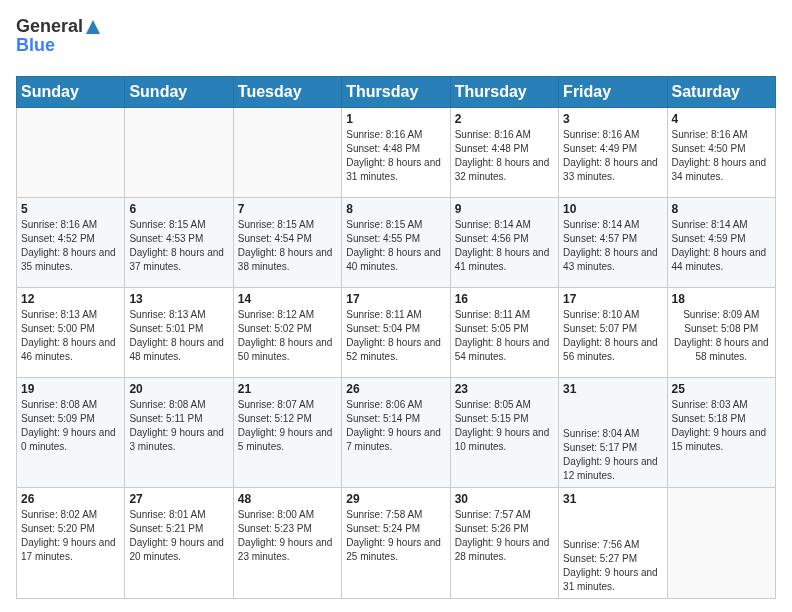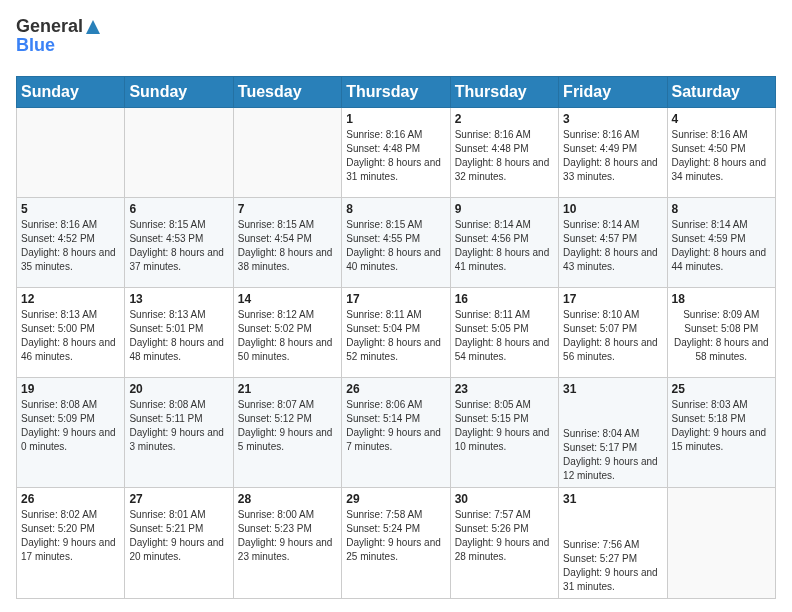--- a/index.html
+++ b/index.html
@@ -272,21 +272,21 @@
 Sunset: 5:20 PM
 Daylight: 9 hours and 17 minutes.</div>
         </td>
         <td>
           <div class="day-number">27</div>
           <div class="day-info" style="white-space: pre-line;">Sunrise: 8:01 AM
 Sunset: 5:21 PM
 Daylight: 9 hours and 20 minutes.</div>
         </td>
         <td>
-          <div class="day-number">28</div>
+          <div class="day-number">48</div>
           <div class="day-info" style="white-space: pre-line;">Sunrise: 8:00 AM
 Sunset: 5:23 PM
 Daylight: 9 hours and 23 minutes.</div>
         </td>
         <td>
           <div class="day-number">29</div>
           <div class="day-info" style="white-space: pre-line;">Sunrise: 7:58 AM
 Sunset: 5:24 PM
 Daylight: 9 hours and 25 minutes.</div>
         </td>

